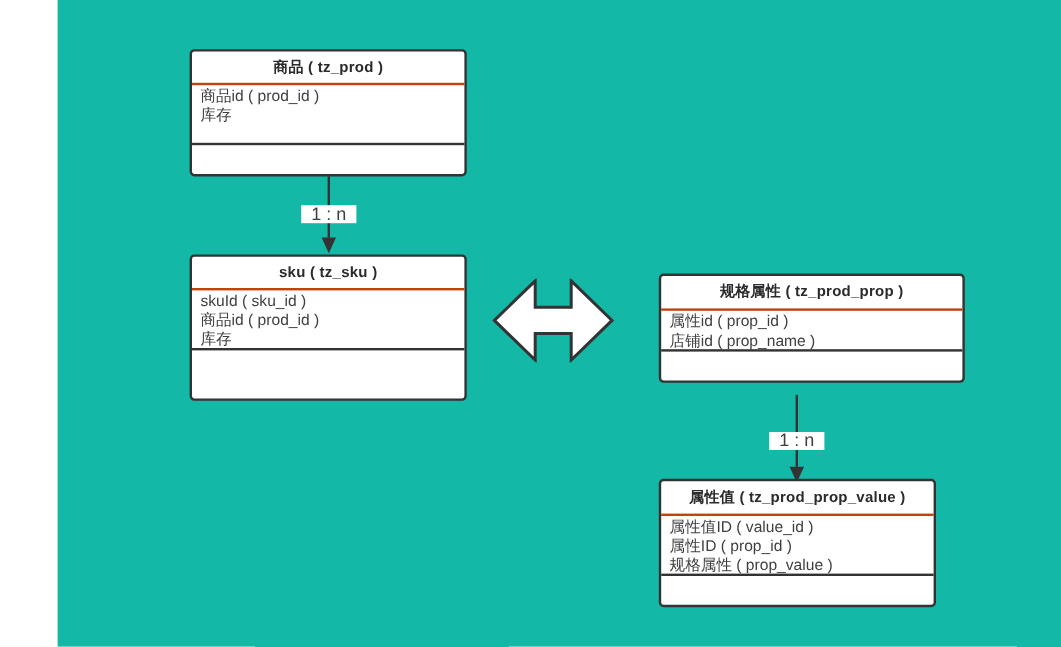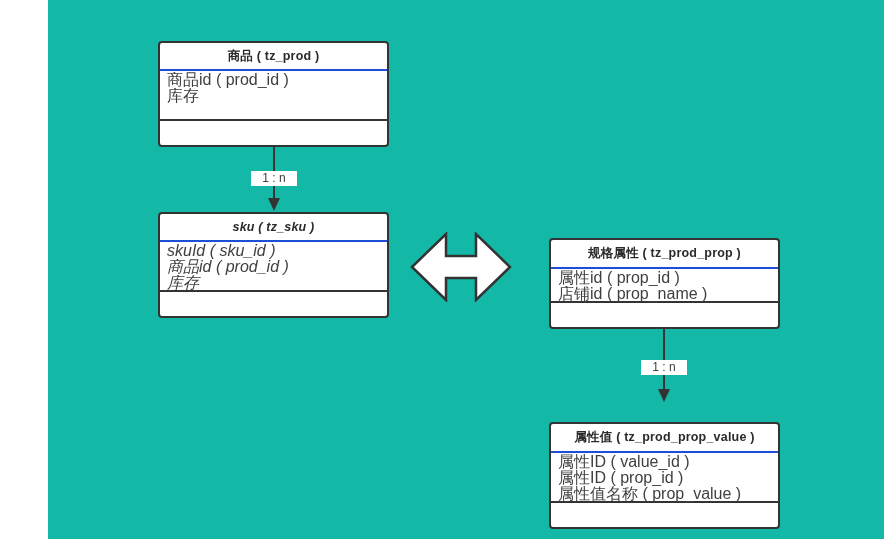--- a/index.html
+++ b/index.html
@@ -29,23 +29,23 @@
     display: flex;
     align-items: center;
     justify-content: center;
     font-size: 12.5px;
     font-weight: bold;
     color: #2b2b2b;
     letter-spacing: 0.2px;
   }
   .t-fields {
     box-sizing: border-box;
-    border-top: 2px solid #1d4ed8;
+    border-top: 2px solid #c2410c;
     padding: 1px 7px 0 7px;
-    font-size: 16px;
+    font-size: 13px;
     color: #3f3f3f;
   }
   .t-field {
     line-height: 16px;
     white-space: nowrap;
     overflow: hidden;
   }
   .t-empty {
     box-sizing: border-box;
     border-top: 2px solid #333333;
@@ -61,21 +61,21 @@
     height: 0;
     border-left: 6px solid transparent;
     border-right: 6px solid transparent;
     border-top: 13px solid #333333;
   }
   .conn-label {
     position: absolute;
     width: 46px;
     text-align: center;
     background: #ffffff;
-    font-size: 12px;
+    font-size: 15px;
     color: #3f3f3f;
     line-height: 15px;
   }
   .bidir-arrow {
     position: absolute;
     left: 362px;
     top: 232px;
   }
 </style>
 </head>
@@ -89,50 +89,50 @@
       <div class="t-field">商品id ( prod_id )</div>
       <div class="t-field">库存</div>
     </div>
     <div class="t-empty" style="height:26px;"></div>
   </div>
 
   <div class="conn-line" style="left:225px; top:147px; height:51px;"></div>
   <div class="conn-head" style="left:220px; top:198px;"></div>
   <div class="conn-label" style="left:203px; top:171px;">1 : n</div>
 
-  <div class="etable" style="left:110px; top:212px; width:231px; height:106px;font-style:italic;">
+  <div class="etable" style="left:110px; top:212px; width:231px; height:122px;">
     <div class="t-title" style="height:26px;">sku ( tz_sku )</div>
     <div class="t-fields" style="height:50px;">
       <div class="t-field">skuId ( sku_id )</div>
       <div class="t-field">商品id ( prod_id )</div>
       <div class="t-field">库存</div>
     </div>
     <div class="t-empty" style="height:26px;"></div>
   </div>
 
   <svg class="bidir-arrow" width="102" height="70" viewBox="0 0 102 70">
     <polygon points="2,35 36,2 36,24 66,24 66,2 100,35 66,68 66,46 36,46 36,68" fill="#ffffff" stroke="#333333" stroke-width="2.5" stroke-linejoin="miter"></polygon>
   </svg>
 
-  <div class="etable" style="left:501px; top:238px; width:231px; height:91px;">
+  <div class="etable" style="left:501px; top:228px; width:255px; height:91px;">
     <div class="t-title" style="height:27px;">规格属性 ( tz_prod_prop )</div>
     <div class="t-fields" style="height:34px;">
       <div class="t-field">属性id ( prop_id )</div>
       <div class="t-field">店铺id ( prop_name )</div>
     </div>
     <div class="t-empty" style="height:24px;"></div>
   </div>
 
   <div class="conn-line" style="left:615px; top:329px; height:60px;"></div>
   <div class="conn-head" style="left:610px; top:389px;"></div>
   <div class="conn-label" style="left:593px; top:360px;">1 : n</div>
 
-  <div class="etable" style="left:501px; top:422px; width:231px; height:107px;">
+  <div class="etable" style="left:501px; top:399px; width:231px; height:107px;">
     <div class="t-title" style="height:27px;">属性值 ( tz_prod_prop_value )</div>
     <div class="t-fields" style="height:50px;">
-      <div class="t-field">属性ID ( value_id )</div>
+      <div class="t-field">属性值ID ( value_id )</div>
       <div class="t-field">属性ID ( prop_id )</div>
-      <div class="t-field">属性值名称 ( prop_value )</div>
+      <div class="t-field">规格属性 ( prop_value )</div>
     </div>
     <div class="t-empty" style="height:24px;"></div>
   </div>
 
 </div>
 
 </body></html>

